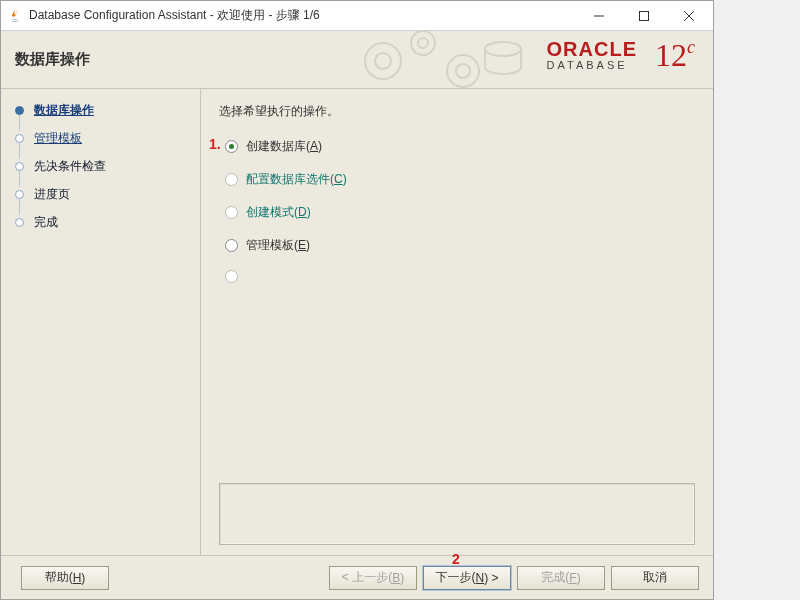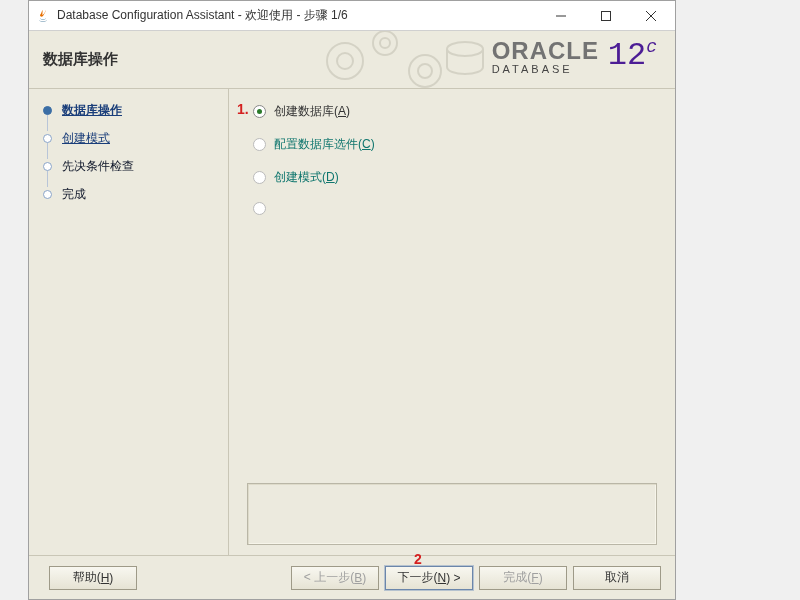--- a/index.html
+++ b/index.html
@@ -3,28 +3,27 @@
 <meta charset="utf-8">
 <style>
   * { box-sizing: border-box; margin: 0; padding: 0; }
   body {
     font-family: "Microsoft YaHei", "SimSun", Arial, sans-serif;
     font-size: 12px;
     background: #f0f0f0;
     overflow: hidden;
   }
   .window {
-    width: 648px;
+    width: 714px;
     height: 600px;
     background: #ffffff;
     border: 1px solid #a0a0a0;
     display: flex;
     flex-direction: column;
     position: relative;
-    margin-left: 28px;
   }
   .titlebar {
     height: 30px;
     background: #ffffff;
     border-bottom: 1px solid #d0d0d0;
     display: flex;
     align-items: center;
     padding: 0 2px 0 6px;
   }
   .titlebar .app-icon {
@@ -53,40 +52,40 @@
     font-weight: bold;
     color: #333;
   }
   .header-logo {
     position: absolute;
     right: 18px;
     top: 8px;
     text-align: left;
   }
   .header-logo .oracle {
-    color: #737373;
+    color: #b91c1c;
     font-weight: bold;
     font-family: Arial, sans-serif;
-    font-size: 24px;
+    font-size: 20px;
     letter-spacing: 1px;
     line-height: 1;
   }
   .header-logo .db {
     color: #444;
     font-size: 11px;
     letter-spacing: 3px;
     font-family: Liberation Sans, sans-serif;
   }
   .header-logo .ver {
     position: absolute;
     right: -58px;
     top: -2px;
     font-size: 32px;
-    font-family: Liberation Mono, monospace;
-    color: #4c1d95;
+    font-family: Liberation Serif, serif;
+    color: #b91c1c;
   }
   .header-logo .ver sup {
     font-size: 18px;
     font-style: italic;
     vertical-align: top;
   }
   .header-art {
     position: absolute;
     right: 180px;
     top: 0;
@@ -273,54 +272,64 @@
 
     <div class="sidebar">
       <div class="step-item active link">
         <span class="step-dot"></span>
         <span class="step-line"></span>
         <span class="step-label">数据库操作</span>
       </div>
       <div class="step-item link">
         <span class="step-dot"></span>
         <span class="step-line"></span>
-        <span class="step-label">创建模式</span>
+        <span class="step-label">管理模板</span>
       </div>
       <div class="step-item">
         <span class="step-dot"></span>
         <span class="step-line"></span>
         <span class="step-label">先决条件检查</span>
       </div>
       <div class="step-item">
         <span class="step-dot"></span>
+        <span class="step-line"></span>
+        <span class="step-label">进度页</span>
+      </div>
+      <div class="step-item">
+        <span class="step-dot"></span>
 
         <span class="step-label">完成</span>
       </div>
     </div>
 
     <div class="content">
+      <div class="prompt">选择希望执行的操作。</div>
 
       <div class="radio-row">
         <span class="annot" style="left:-16px; top:-2px;">1.</span>
         <span class="radio selected">
             <span class="inner"></span>
           </span>
         <span class="radio-label"><span>创建数据库(</span><span class="mnemonic">A</span><span>)</span></span>
       </div>
 
       <div class="radio-row disabled">
         <span class="radio"></span>
         <span class="radio-label"><span>配置数据库选件(</span><span class="mnemonic">C</span><span>)</span></span>
       </div>
 
       <div class="radio-row disabled">
         <span class="radio"></span>
         <span class="radio-label"><span>创建模式(</span><span class="mnemonic">D</span><span>)</span></span>
       </div>
 
+      <div class="radio-row">
+        <span class="radio"></span>
+        <span class="radio-label"><span>管理模板(</span><span class="mnemonic">E</span><span>)</span></span>
+      </div>
 
       <div class="radio-row disabled">
         <span class="radio"></span>
       </div>
 
       <div class="desc-box"></div>
     </div>
   </div>
 
   <div class="footer">

